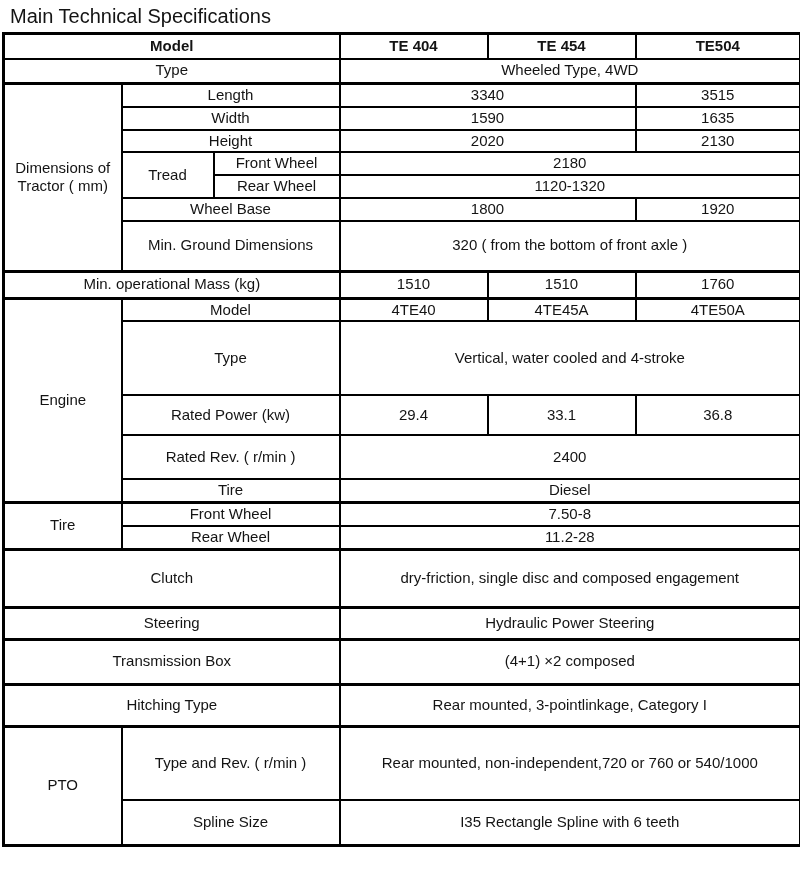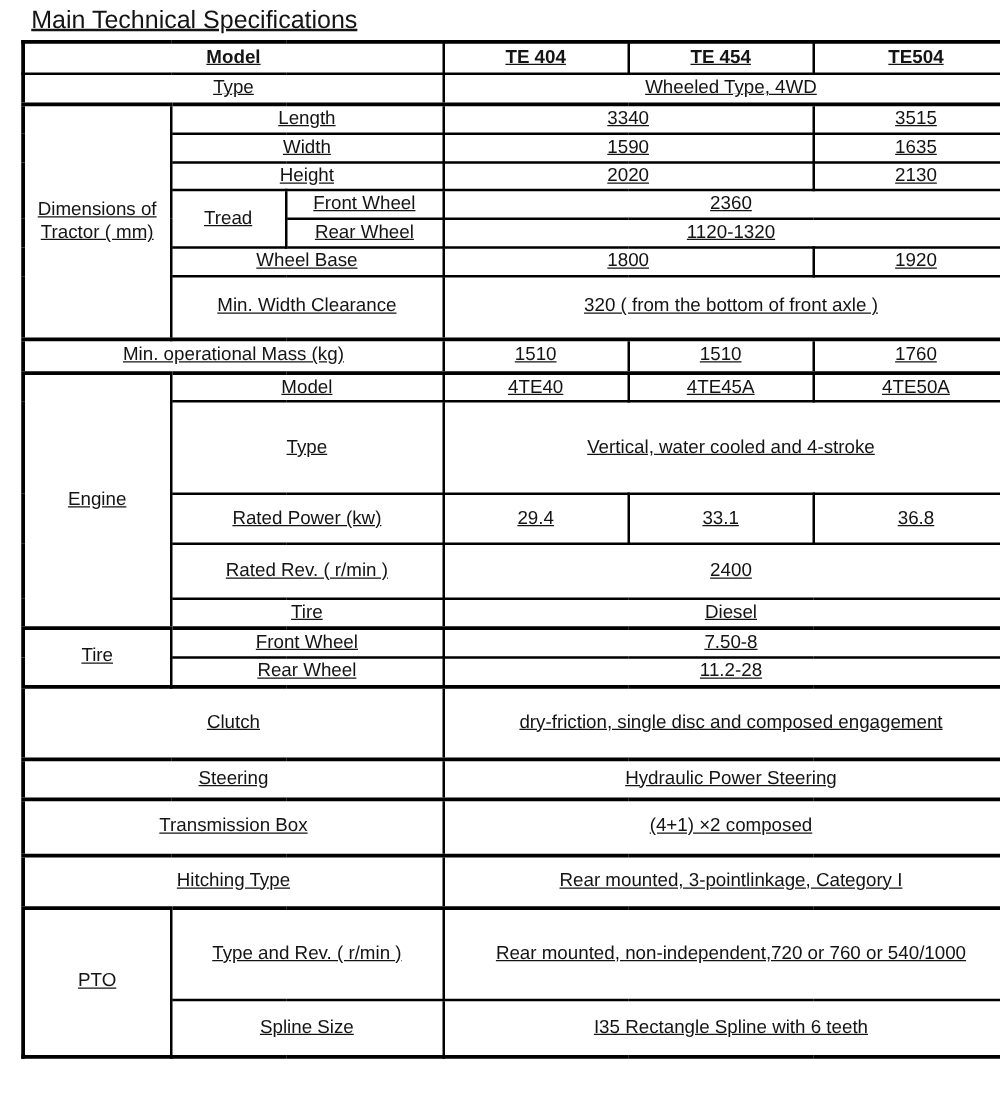--- a/index.html
+++ b/index.html
@@ -2,21 +2,21 @@
 <html><head>
 <meta charset="utf-8">
 <style>
   * { box-sizing: border-box; }
   html, body { margin: 0; padding: 0; background: #ffffff; }
   body {
     width: 800px; height: 893px;
     font-family: "Liberation Sans", sans-serif;
     color: #141414;
   }
-  .page { padding: 2px 1px 0 16px; text-decoration: underline; }
+  .page { padding: 2px 1px 0 1px; }
   .title {
     font-size: 20px; font-weight: normal;
     margin: 3px 0 4px 9px; color: #141414;
   }
   table.spec {
     border-collapse: collapse;
     width: 797px; table-layout: fixed;
     margin-left: 1px;
     border: 3px solid #000;
   }
@@ -75,36 +75,36 @@
 
     <tr style="height:22px">
       <td colspan="2">Height</td>
       <td colspan="2">2020</td>
       <td>2130</td>
     </tr>
 
     <tr style="height:22px">
       <td rowspan="2">Tread</td>
       <td>Front Wheel</td>
-      <td colspan="3">2360</td>
+      <td colspan="3">2180</td>
     </tr>
 
     <tr style="height:23px">
       <td>Rear Wheel</td>
       <td colspan="3">1120-1320</td>
     </tr>
 
     <tr style="height:23px">
       <td colspan="2">Wheel Base</td>
       <td colspan="2">1800</td>
       <td>1920</td>
     </tr>
 
     <tr style="height:50px">
-      <td colspan="2">Min. Width Clearance</td>
+      <td colspan="2">Min. Ground Dimensions</td>
       <td colspan="3">320 ( from the bottom of front axle )</td>
     </tr>
 
     <tr class="sec" style="height:27px">
       <td colspan="3">Min. operational Mass  (kg)</td>
       <td>1510</td>
       <td>1510</td>
       <td>1760</td>
     </tr>
 

